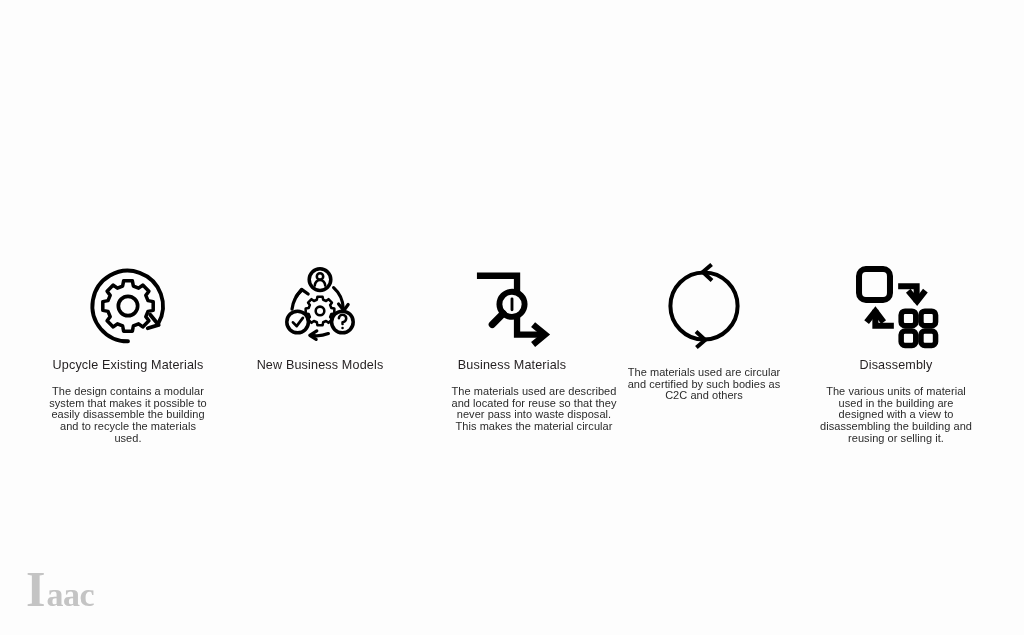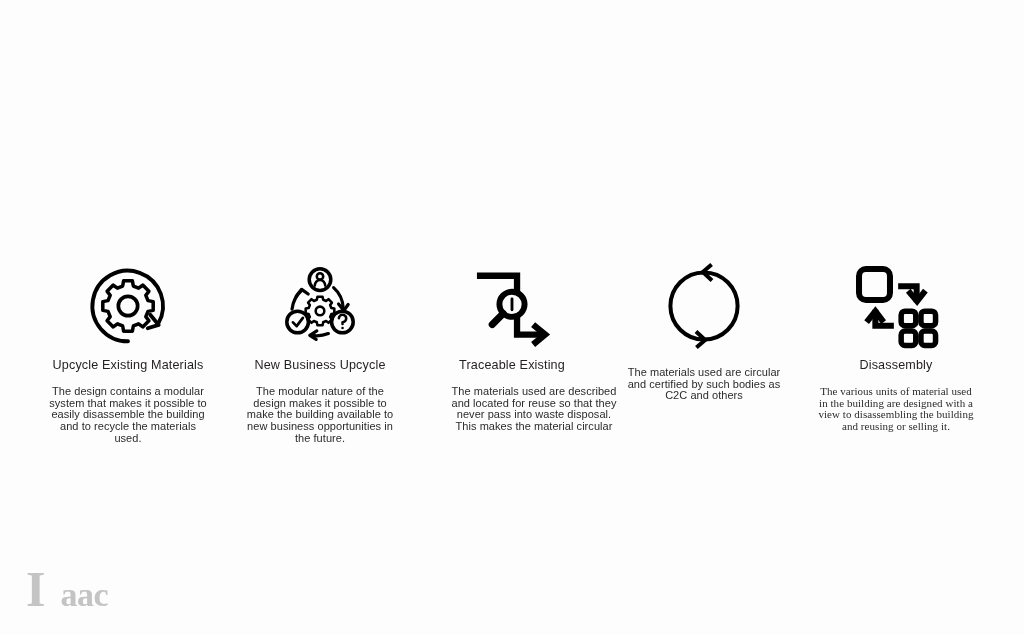--- a/index.html
+++ b/index.html
@@ -74,21 +74,21 @@
     letter-spacing: 0.05px;
     color: #2b2b2b;
     font-weight: 400;
   }
 
   
   .column:nth-child(1) .col-body { width: 160px; }
   .column:nth-child(2) .col-body { width: 152px; }
   .column:nth-child(3) .col-body { width: 172px; margin-left: 44px; }
   .column:nth-child(4) .col-body { width: 166px; }
-  .column:nth-child(5) .col-body { width: 156px; font-family: Liberation Serif, serif; }
+  .column:nth-child(5) .col-body { width: 156px; }
 
   
   .logo {
     position: absolute;
     left: 26px;
     top: 564px;
     color: #c4c4c4;
     font-family: "Liberation Serif", serif;
     line-height: 1;
     user-select: none;
@@ -97,21 +97,21 @@
   }
   .logo .logo-i {
     font-size: 50px;
     font-weight: 700;
     letter-spacing: 0px;
   }
   .logo .logo-aac {
     font-size: 34px;
     font-weight: 700;
     letter-spacing: -0.5px;
-    margin-left: 15px;
+    margin-left: 1px;
   }
 </style>
 </head>
 <body>
 
 <div id="infographic">
 
   <div class="columns">
 
     <div class="column">
@@ -184,42 +184,41 @@
           <path d="M67 27 a36 36 0 0 1 12 26" stroke-width="4"></path>
           <path d="M73.2 47.5 L79.8 55.6 L85.2 48.2" stroke-width="4"></path>
 
           <path d="M60.5 84.5 a40 40 0 0 1 -21.5 2.2" stroke-width="4"></path>
           <path d="M46 81.2 L37.2 86.6 L45.2 91.6" stroke-width="4"></path>
 
           <path d="M15 54 a38 38 0 0 1 12.5 -24" stroke-width="4"></path>
           <path d="M20.2 37.8 L27 29.2 L35.2 35" stroke-width="4"></path>
         </svg>
       </div>
-      <div class="col-title">New Business Upcycle</div>
-      <div class="col-body">The modular nature of the design makes it possible to make the building available to new business opportunities in the future.</div>
+      <div class="col-title">New Business Models</div>
     </div>
 
     <div class="column">
       <div class="icon-wrap">
         <svg width="84" height="84" viewBox="0 0 100 100" fill="none" stroke="#000" stroke-linecap="square" stroke-linejoin="miter">
 
           <path d="M12 14 L56 14 L56 45" stroke-width="7.5"></path>
 
           <path d="M56 58 L56 84 L86 84" stroke-width="7.5"></path>
 
           <path d="M78 74.5 L89.5 84 L78 93.5" stroke-width="7.5" stroke-linejoin="miter" fill="none"></path>
 
           <circle cx="50" cy="48" r="15" fill="#fdfdfd" stroke="#000" stroke-width="7"></circle>
 
           <path d="M50 41.5 L50 54.5" stroke-width="3.4" stroke-linecap="round"></path>
 
           <path d="M39.5 59 L26.5 72" stroke-width="8.5" stroke-linecap="round"></path>
         </svg>
       </div>
-      <div class="col-title">Traceable Existing</div>
+      <div class="col-title">Business Materials</div>
       <div class="col-body">The materials used are described and located for reuse so that they never pass into waste disposal. This makes the material circular</div>
     </div>
 
     <div class="column">
       <div class="icon-wrap">
         <svg width="80" height="80" viewBox="0 0 100 100" fill="none" stroke="#000" stroke-width="5" stroke-linecap="butt" stroke-linejoin="miter">
 
           <path d="M50 8 A42 42 0 0 0 50 92" stroke-width="5"></path>
           <path d="M40 82 L51.5 92.5 L40.5 102" stroke-width="5" fill="none"></path>
 

